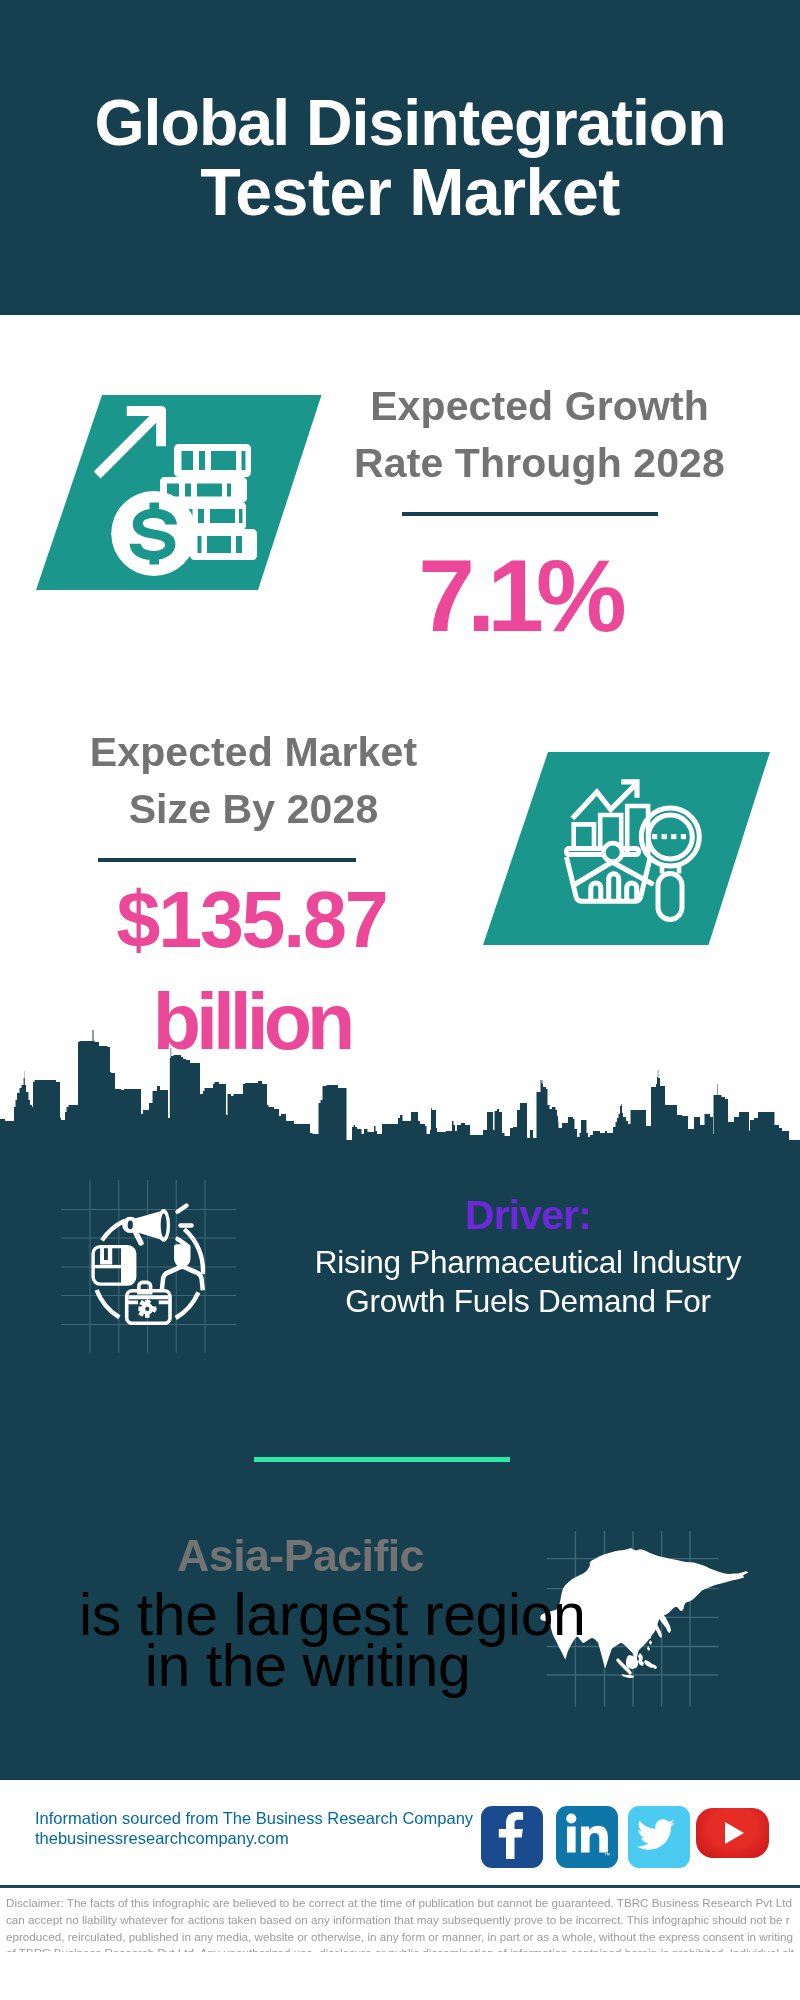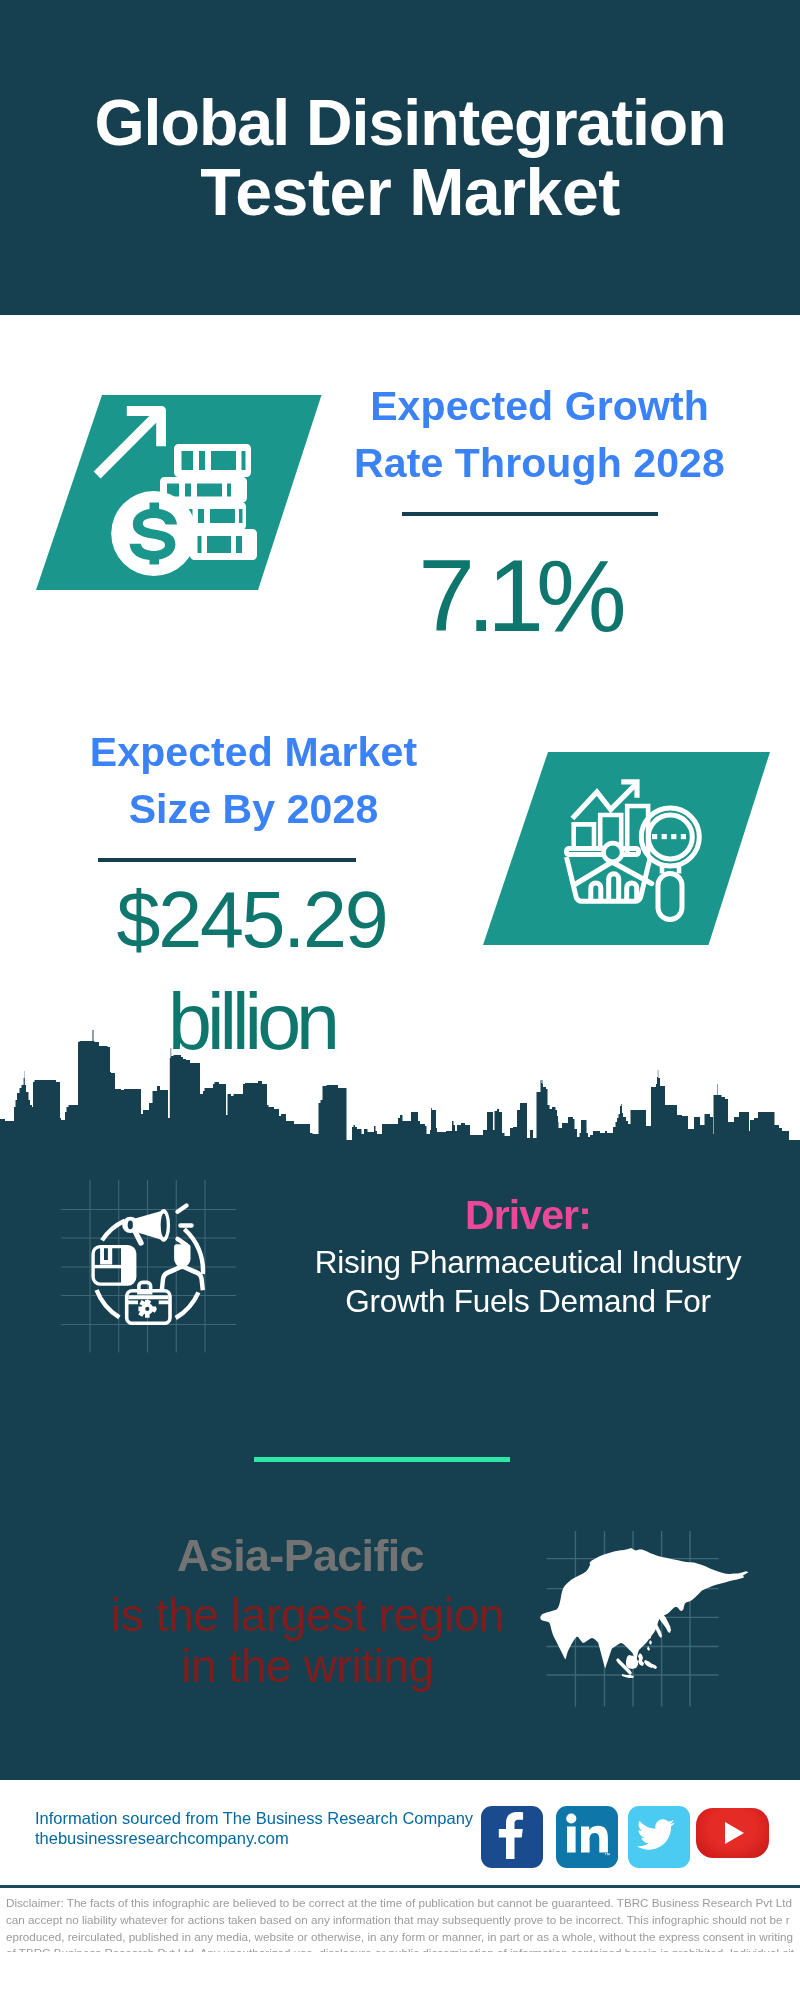--- a/index.html
+++ b/index.html
@@ -6,38 +6,38 @@
   body{width:800px;height:2000px;font-family:"Liberation Sans",sans-serif;overflow:hidden;}
   .page{position:relative;width:800px;height:1952px;background:#ffffff;overflow:hidden;}
 
   
   .hdr{position:absolute;left:0;top:0;width:800px;height:315px;background:#16404F;}
   .hdr-title{position:absolute;left:10px;top:88px;width:800px;text-align:center;color:#ffffff;
      font-size:64.5px;font-weight:bold;line-height:71px;letter-spacing:-1px;}
   .hdr-title .l2{font-size:66.3px;letter-spacing:-0.5px;position:relative;top:-2px;}
 
   
-  .lbl{position:absolute;color:#3b82f6;font-weight:bold;text-align:center;
+  .lbl{position:absolute;color:#737373;font-weight:bold;text-align:center;
        font-size:41px;line-height:57px;letter-spacing:0.1px;}
   .rule{position:absolute;background:#16404F;height:4px;}
-  .big{position:absolute;color:#0f766e;font-weight:normal;text-align:center;
+  .big{position:absolute;color:#ec4899;font-weight:bold;text-align:center;
        font-size:102px;line-height:107px;letter-spacing:-8px;}
   .big2{font-size:79px;line-height:102px;letter-spacing:-3.6px;}
   .ico{position:absolute;}
   .skyline{position:absolute;pointer-events:none;}
 
   
-  .drv-head{position:absolute;color:#ec4899;font-weight:bold;text-align:center;
+  .drv-head{position:absolute;color:#6d28d9;font-weight:bold;text-align:center;
        font-size:41px;line-height:42px;letter-spacing:-0.9px;}
   .drv-body{position:absolute;color:#ffffff;font-weight:normal;text-align:center;
        font-size:31.5px;line-height:38.6px;letter-spacing:-0.25px;white-space:nowrap;}
   .rgn-head{position:absolute;color:#737373;font-weight:bold;text-align:center;
        font-size:44.8px;line-height:42px;letter-spacing:-0.6px;white-space:nowrap;}
-  .rgn-body{position:absolute;color:#7f1d1d;text-align:center;
-       font-size:46px;line-height:51px;letter-spacing:-0.4px;white-space:nowrap;}
+  .rgn-body{position:absolute;color:#000000;text-align:center;
+       font-size:59px;line-height:51px;letter-spacing:-0.4px;white-space:nowrap;}
   .greenrule{position:absolute;background:#2EE8A8;height:5px;}
   .footer-src{position:absolute;color:#0369a1;font-size:16.5px;line-height:19.5px;white-space:nowrap;}
   .disc{position:absolute;color:#9d9a9a;font-size:11.68px;line-height:16.8px;word-break:break-all;}
   .hr2{position:absolute;background:#1b4a5c;height:3px;}
   .soc{position:absolute;width:62px;height:62px;border-radius:11px;}
 </style>
 </head>
 <body>
 
 <div class="page">
@@ -85,21 +85,21 @@
   </div>
   <div class="rule" style="left:402px;top:512px;width:256px;"></div>
   <div class="big" style="left:289px;top:543px;width:459px;">7.1%</div>
 
   <div class="lbl" style="left:24px;top:724px;width:459px;">
     <div>Expected Market</div>
     <div>Size By 2028</div>
   </div>
   <div class="rule" style="left:98px;top:858px;width:258px;"></div>
   <div class="big big2" style="left:22px;top:869px;width:459px;">
-    <div style="letter-spacing:-2.2px;">$245.29</div>
+    <div style="letter-spacing:-2.2px;">$135.87</div>
     <div style="letter-spacing:-5px;">billion</div>
   </div>
 
   <svg class="ico" style="left:470px;top:745px;" width="310" height="210" viewBox="0 0 310 210">
     <polygon points="78,7 300,7 238.5,200 13,200" fill="#1B968C"></polygon>
     <g fill="none" stroke="#ffffff" stroke-width="4.6" stroke-linecap="butt" stroke-linejoin="miter">
 
       <polyline points="102.4,73.6 126.9,47 140.7,64.5 167,38.2" stroke-width="5.2"></polyline>
       <polyline points="151.3,36.8 167,36.8 167,52.8" stroke-width="5.2"></polyline>
 

